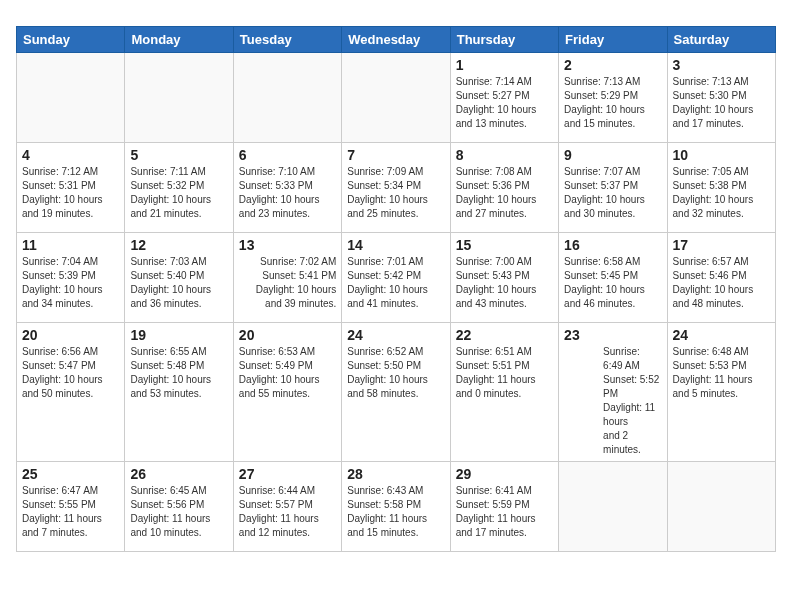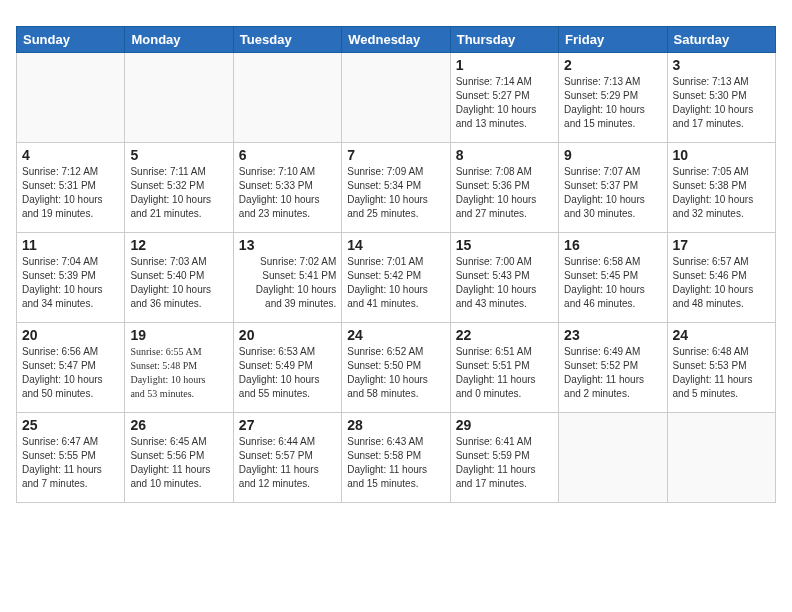--- a/index.html
+++ b/index.html
@@ -175,21 +175,21 @@
         <tr class="week-row">
           <td>
             <span class="day-number">20</span>
             <div class="day-detail" style="white-space: pre-line;">Sunrise: 6:56 AM
 Sunset: 5:47 PM
 Daylight: 10 hours
 and 50 minutes.</div>
           </td>
           <td>
             <span class="day-number">19</span>
-            <div class="day-detail" style="white-space: pre-line; font-family: Liberation Serif, serif;">Sunrise: 6:55 AM
+            <div class="day-detail" style="white-space: pre-line;">Sunrise: 6:55 AM
 Sunset: 5:48 PM
 Daylight: 10 hours
 and 53 minutes.</div>
           </td>
           <td>
             <span class="day-number">20</span>
             <div class="day-detail" style="white-space: pre-line;">Sunrise: 6:53 AM
 Sunset: 5:49 PM
 Daylight: 10 hours
 and 55 minutes.</div>
@@ -203,21 +203,21 @@
           </td>
           <td>
             <span class="day-number">22</span>
             <div class="day-detail" style="white-space: pre-line;">Sunrise: 6:51 AM
 Sunset: 5:51 PM
 Daylight: 11 hours
 and 0 minutes.</div>
           </td>
           <td>
             <span class="day-number">23</span>
-            <div class="day-detail" style="white-space: pre-line;">Sunrise: 6:49 AM
+            <div class="day-detail" style="white-space: pre-line; margin-left: 39px;">Sunrise: 6:49 AM
 Sunset: 5:52 PM
 Daylight: 11 hours
 and 2 minutes.</div>
           </td>
           <td>
             <span class="day-number">24</span>
             <div class="day-detail" style="white-space: pre-line;">Sunrise: 6:48 AM
 Sunset: 5:53 PM
 Daylight: 11 hours
 and 5 minutes.</div>

